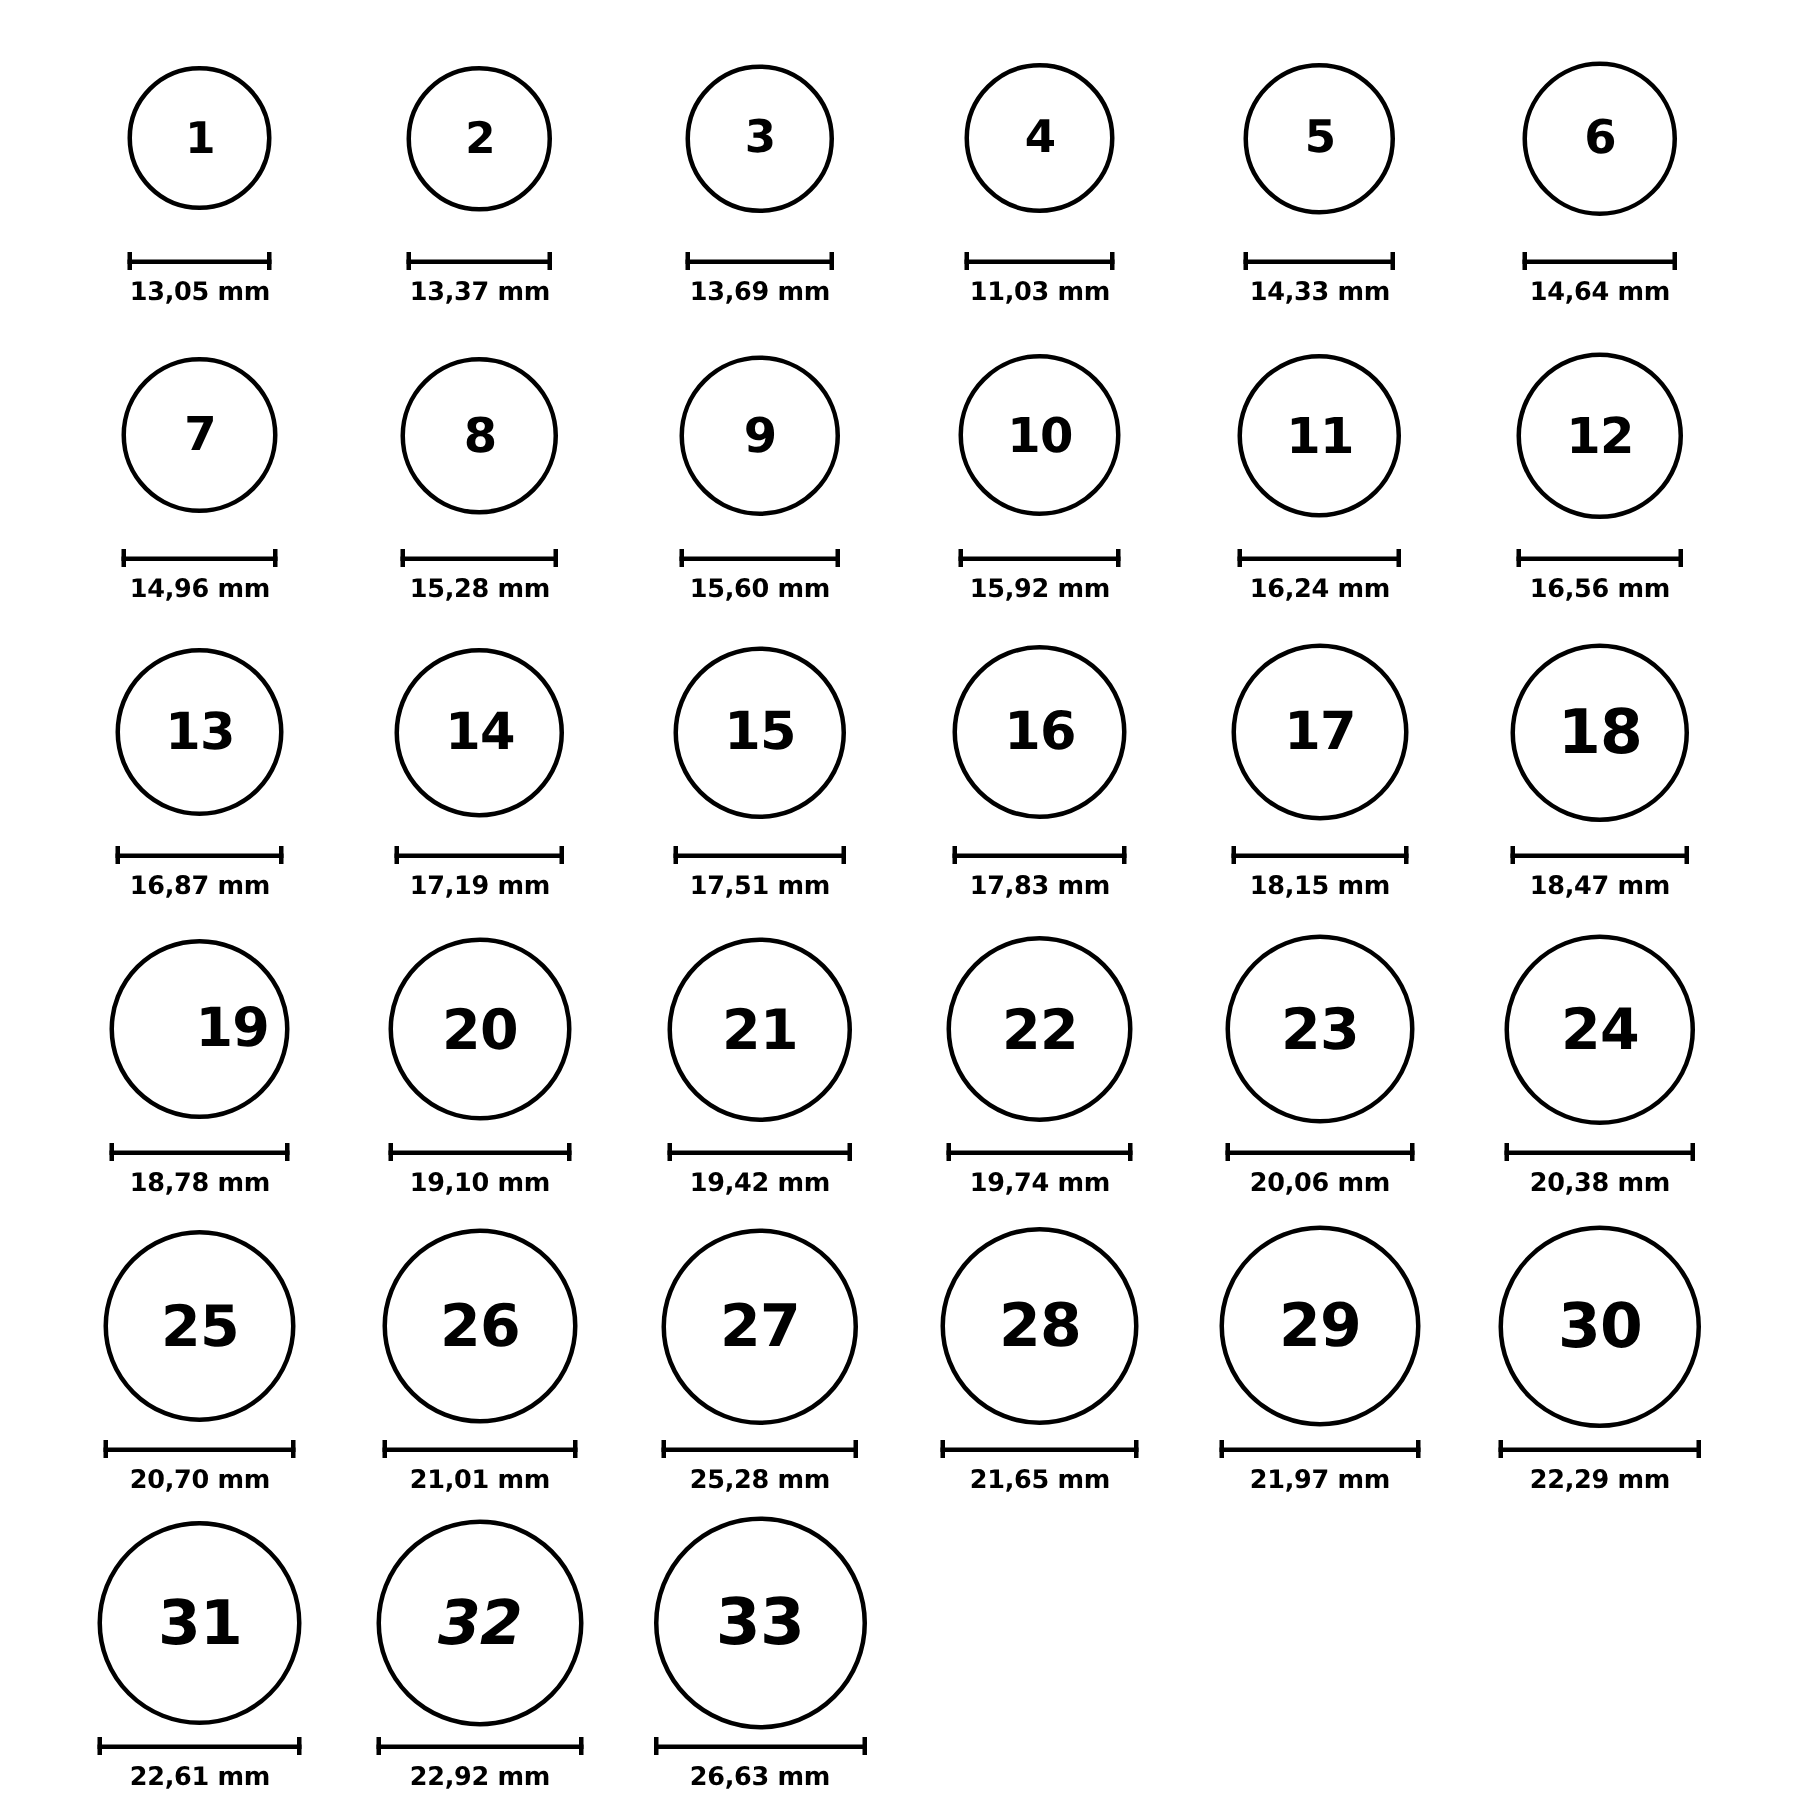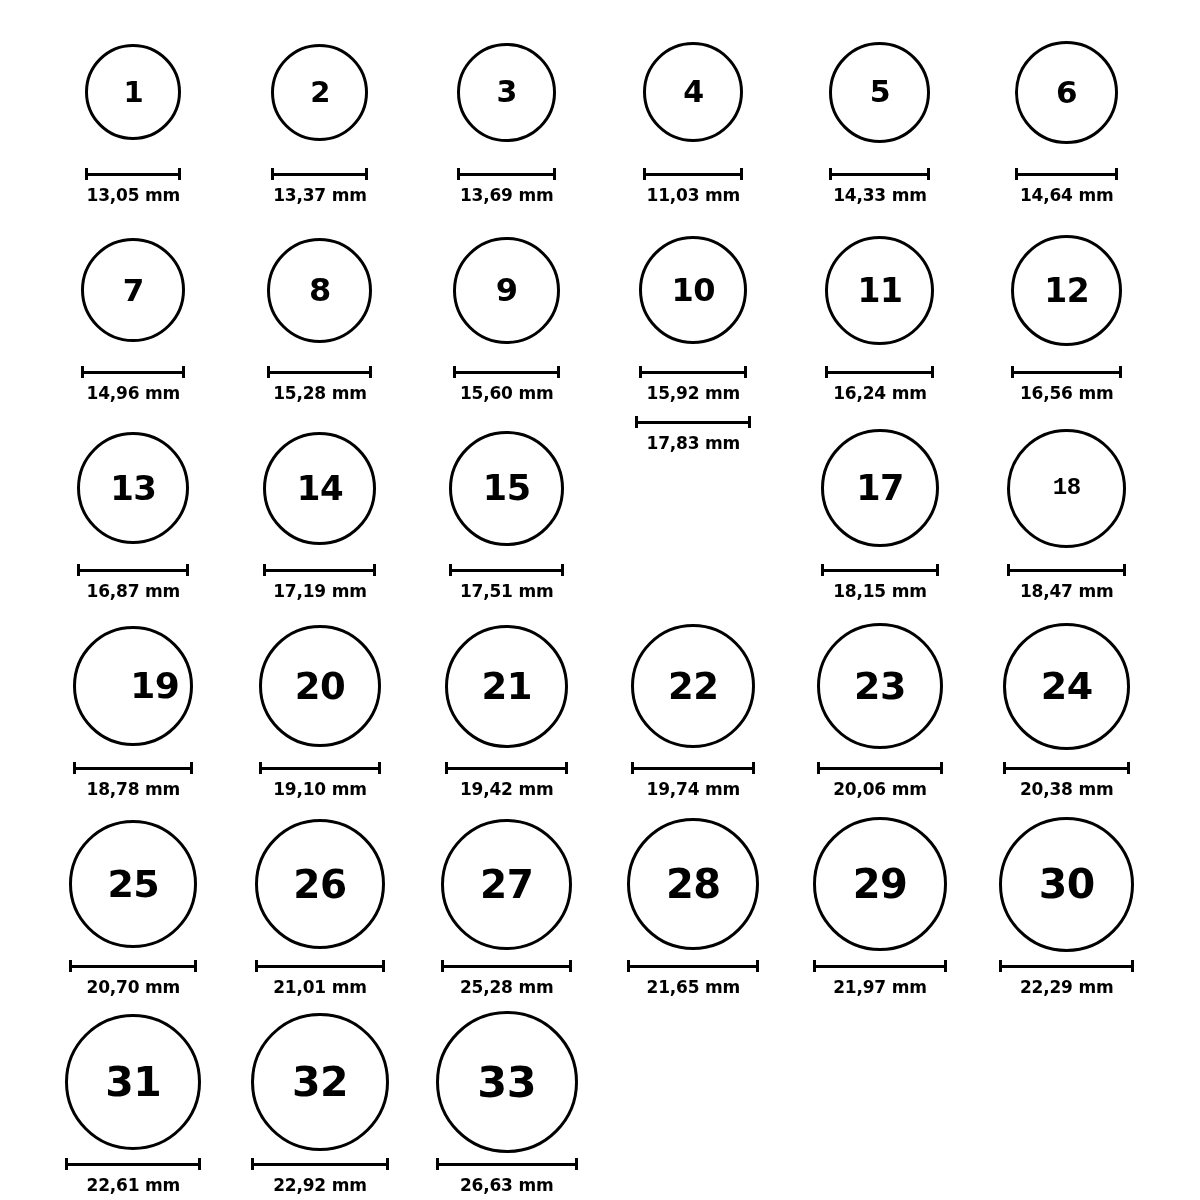--- a/index.html
+++ b/index.html
@@ -318,20 +318,25 @@
         <div class="measure">
           <div class="bar" style="width: 115px;">
             <div class="line"></div>
             <div class="cap left"></div>
             <div class="cap right"></div>
           </div>
           <div class="mm">17,51 mm</div>
         </div>
       </div>
       <div class="cell">
+        <div class="circle-wrap">
+          <div class="ring" style="width: 116px; height: 116px;">
+            <span class="ring-label" style="font-size: 35px;">16</span>
+          </div>
+        </div>
         <div class="measure">
           <div class="bar" style="width: 116px;">
             <div class="line"></div>
             <div class="cap left"></div>
             <div class="cap right"></div>
           </div>
           <div class="mm">17,83 mm</div>
         </div>
       </div>
       <div class="cell">
@@ -345,21 +350,21 @@
             <div class="line"></div>
             <div class="cap left"></div>
             <div class="cap right"></div>
           </div>
           <div class="mm">18,15 mm</div>
         </div>
       </div>
       <div class="cell">
         <div class="circle-wrap">
           <div class="ring" style="width: 119px; height: 119px;">
-            <span class="ring-label" style="font-size: 24px; font-family: Liberation Mono, monospace;">18</span>
+            <span class="ring-label" style="font-size: 41px;">18</span>
           </div>
         </div>
         <div class="measure">
           <div class="bar" style="width: 119px;">
             <div class="line"></div>
             <div class="cap left"></div>
             <div class="cap right"></div>
           </div>
           <div class="mm">18,47 mm</div>
         </div>
@@ -555,21 +560,21 @@
             <div class="line"></div>
             <div class="cap left"></div>
             <div class="cap right"></div>
           </div>
           <div class="mm">22,61 mm</div>
         </div>
       </div>
       <div class="cell">
         <div class="circle-wrap">
           <div class="ring" style="width: 138px; height: 138px;">
-            <span class="ring-label" style="font-size: 41px;">32</span>
+            <span class="ring-label" style="font-size: 41px; font-style: italic;">32</span>
           </div>
         </div>
         <div class="measure">
           <div class="bar" style="width: 138px;">
             <div class="line"></div>
             <div class="cap left"></div>
             <div class="cap right"></div>
           </div>
           <div class="mm">22,92 mm</div>
         </div>

